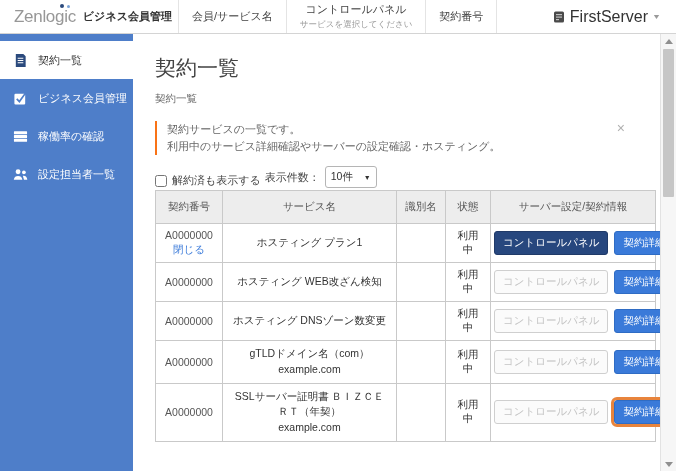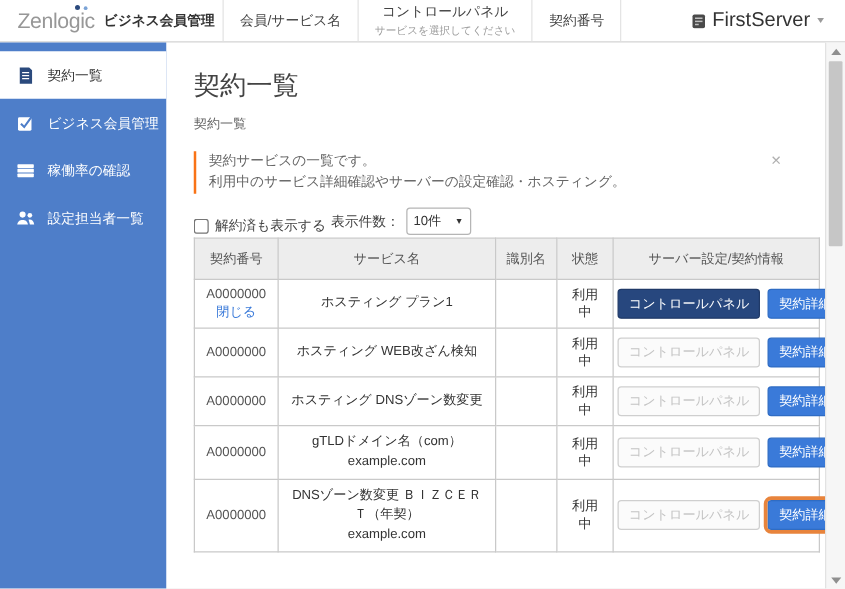--- a/index.html
+++ b/index.html
@@ -234,21 +234,21 @@
             <td></td>
             <td class="status-cell">利用中</td>
             <td class="btn-cell">
               <button class="btn btn-disabled">コントロールパネル</button>
               <button class="btn btn-blue">契約詳細</button>
             </td>
           </tr>
           <tr>
             <td class="num-cell">A0000000</td>
             <td>
-              <div class="svc-line">DNSゾーン数変更 ＢＩＺＣＥＲＴ（年契）</div>
+              <div class="svc-line">SSLサーバー証明書 ＢＩＺＣＥＲＴ（年契）</div>
               <div class="svc-line">example.com</div>
             </td>
             <td></td>
             <td class="status-cell">利用中</td>
             <td class="btn-cell">
               <button class="btn btn-disabled">コントロールパネル</button>
               <button class="btn btn-blue btn-highlight">契約詳細</button>
             </td>
           </tr>
         </tbody>

